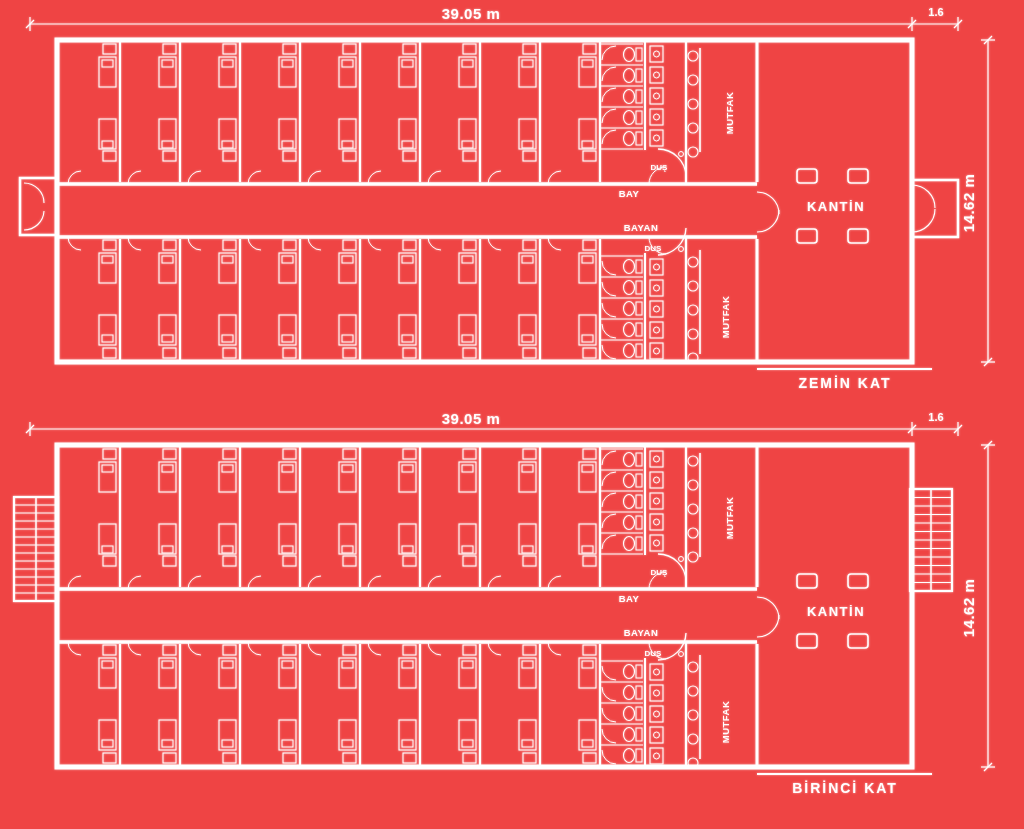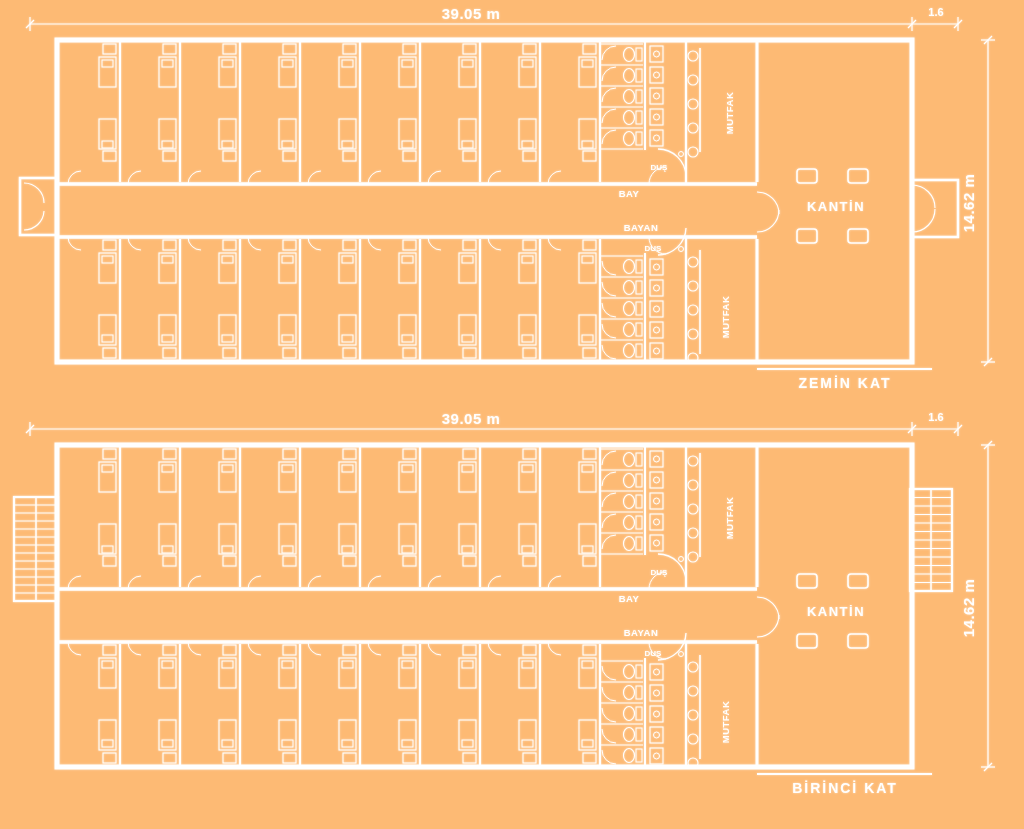--- a/index.html
+++ b/index.html
@@ -1,16 +1,16 @@
 <!DOCTYPE html>
 <html><head>
 <meta charset="utf-8">
 <style>
   html,body{margin:0;padding:0;background:#000;}
-  .sheet{position:relative;width:1024px;height:829px;background:#fdba74;overflow:hidden;}
+  .sheet{position:relative;width:1024px;height:829px;background:#ef4444;overflow:hidden;}
   svg{display:block;filter:drop-shadow(0 0 0.8px rgba(255,255,255,0.55));}
   .geom line,.geom path,.geom rect,.geom circle,.geom ellipse{stroke:#ffffff;fill:none;stroke-linecap:butt;}
   text{fill:#ffffff;font-family:"Liberation Sans",sans-serif;font-weight:bold;}
   .t-dim{font-size:15px;text-anchor:middle;letter-spacing:.5px;}
   .t-dim-sm{font-size:11px;text-anchor:middle;}
   .t-room{font-size:13px;text-anchor:middle;letter-spacing:1.5px;}
   .t-small{font-size:9.5px;text-anchor:middle;letter-spacing:.5px;}
   .t-tiny{font-size:8px;text-anchor:middle;}
   .t-title{font-size:14px;text-anchor:middle;letter-spacing:2px;}
 </style>

